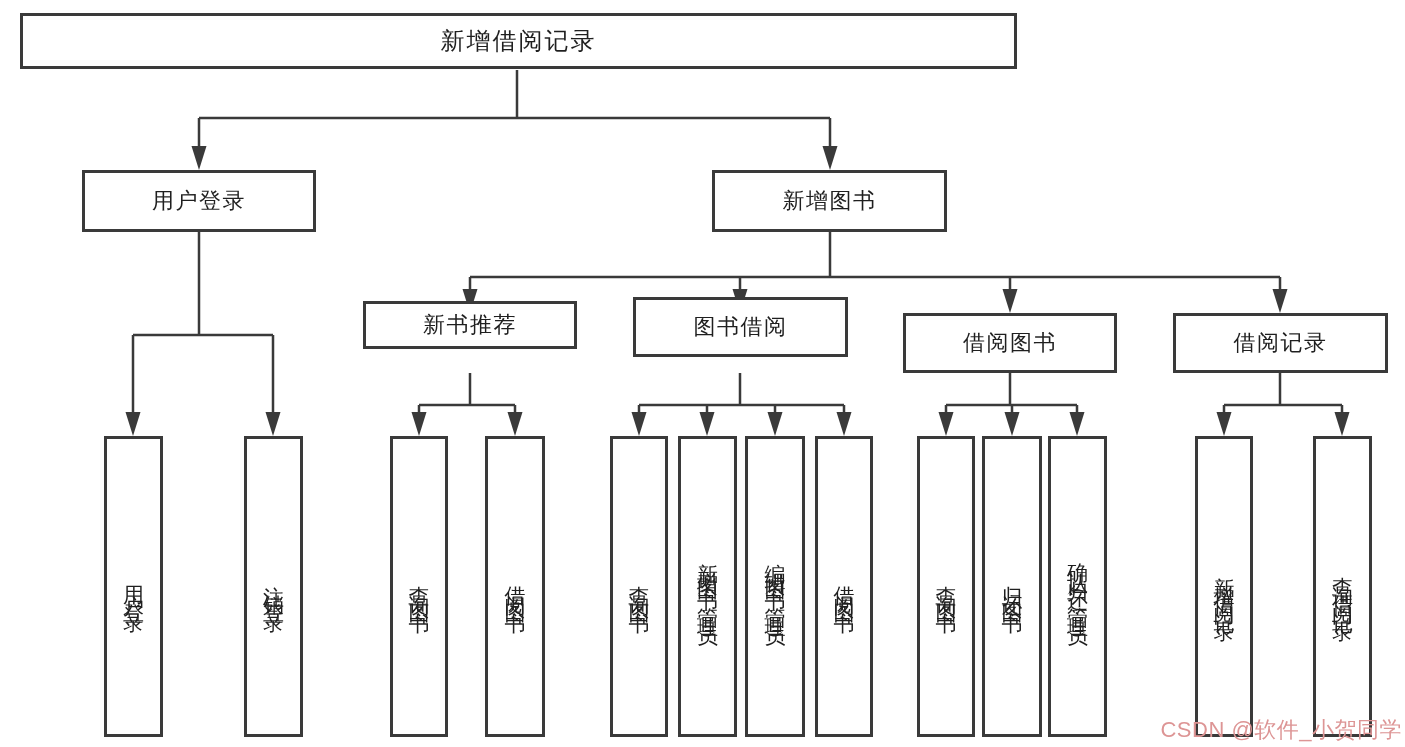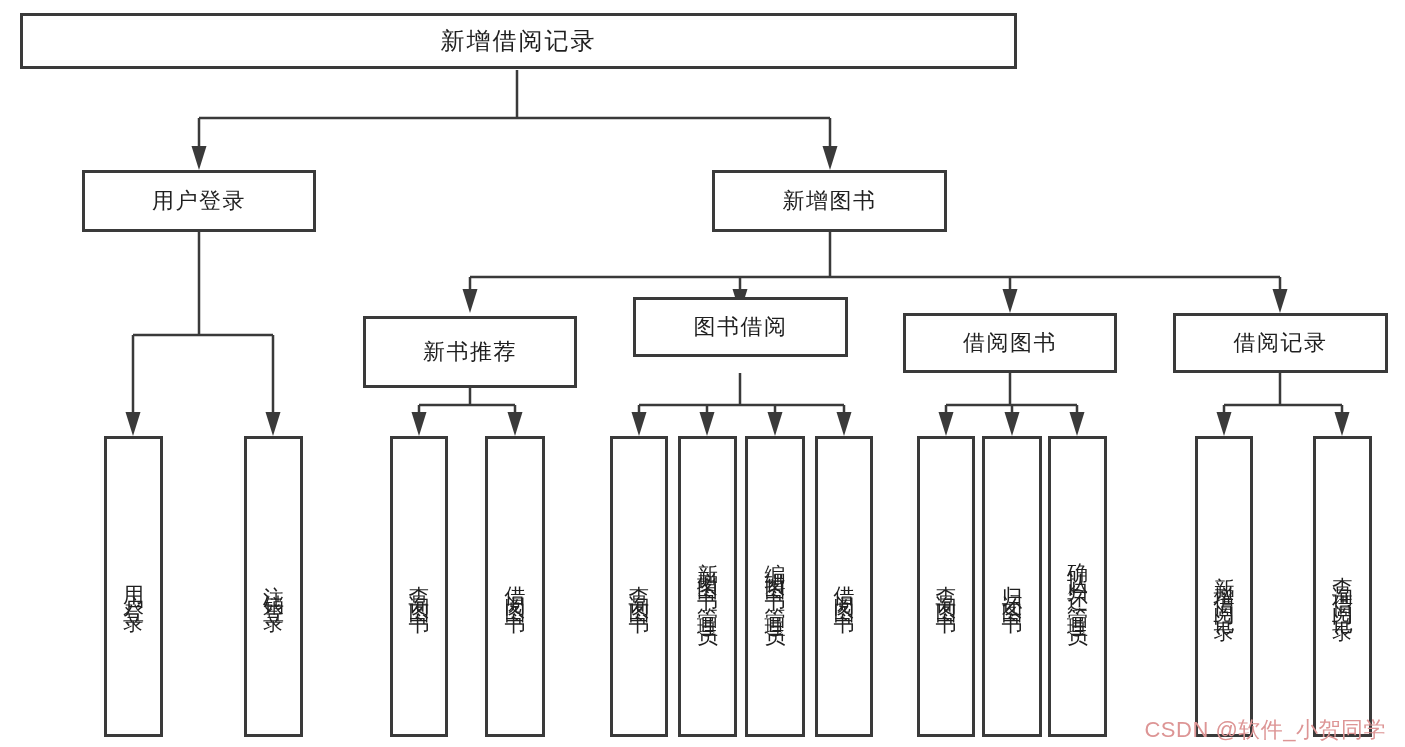--- a/index.html
+++ b/index.html
@@ -36,21 +36,21 @@
   .node.root .lbl{font-size:24px;letter-spacing:2px;}
   .node.v .lbl{
     writing-mode:vertical-rl;
     text-orientation:mixed;
     font-size:21px;
     letter-spacing:9px;
     white-space:nowrap;
   }
   .watermark{
     position:absolute;z-index:3;
-    right:19px;top:715px;
+    right:3px;top:715px;
     font-size:22px;
     letter-spacing:0.5px;
     color:var(--watermark);
     white-space:nowrap;
   }
 </style>
 </head>
 <body>
 
 <div class="stage">
@@ -90,21 +90,21 @@
     <span class="lbl">新增借阅记录</span>
   </div>
 
   <div class="node" style="left:82px;top:170px;width:234px;height:62px">
     <span class="lbl">用户登录</span>
   </div>
   <div class="node" style="left:712px;top:170px;width:235px;height:62px">
     <span class="lbl">新增图书</span>
   </div>
 
-  <div class="node" style="left:363px;top:316px;width:214px;height:72px">
+  <div class="node" style="left:363px;top:301px;width:214px;height:48px">
     <span class="lbl">新书推荐</span>
   </div>
   <div class="node" style="left:633px;top:297px;width:215px;height:60px">
     <span class="lbl">图书借阅</span>
   </div>
   <div class="node" style="left:903px;top:313px;width:214px;height:60px">
     <span class="lbl">借阅图书</span>
   </div>
   <div class="node" style="left:1173px;top:313px;width:215px;height:60px">
     <span class="lbl">借阅记录</span>

